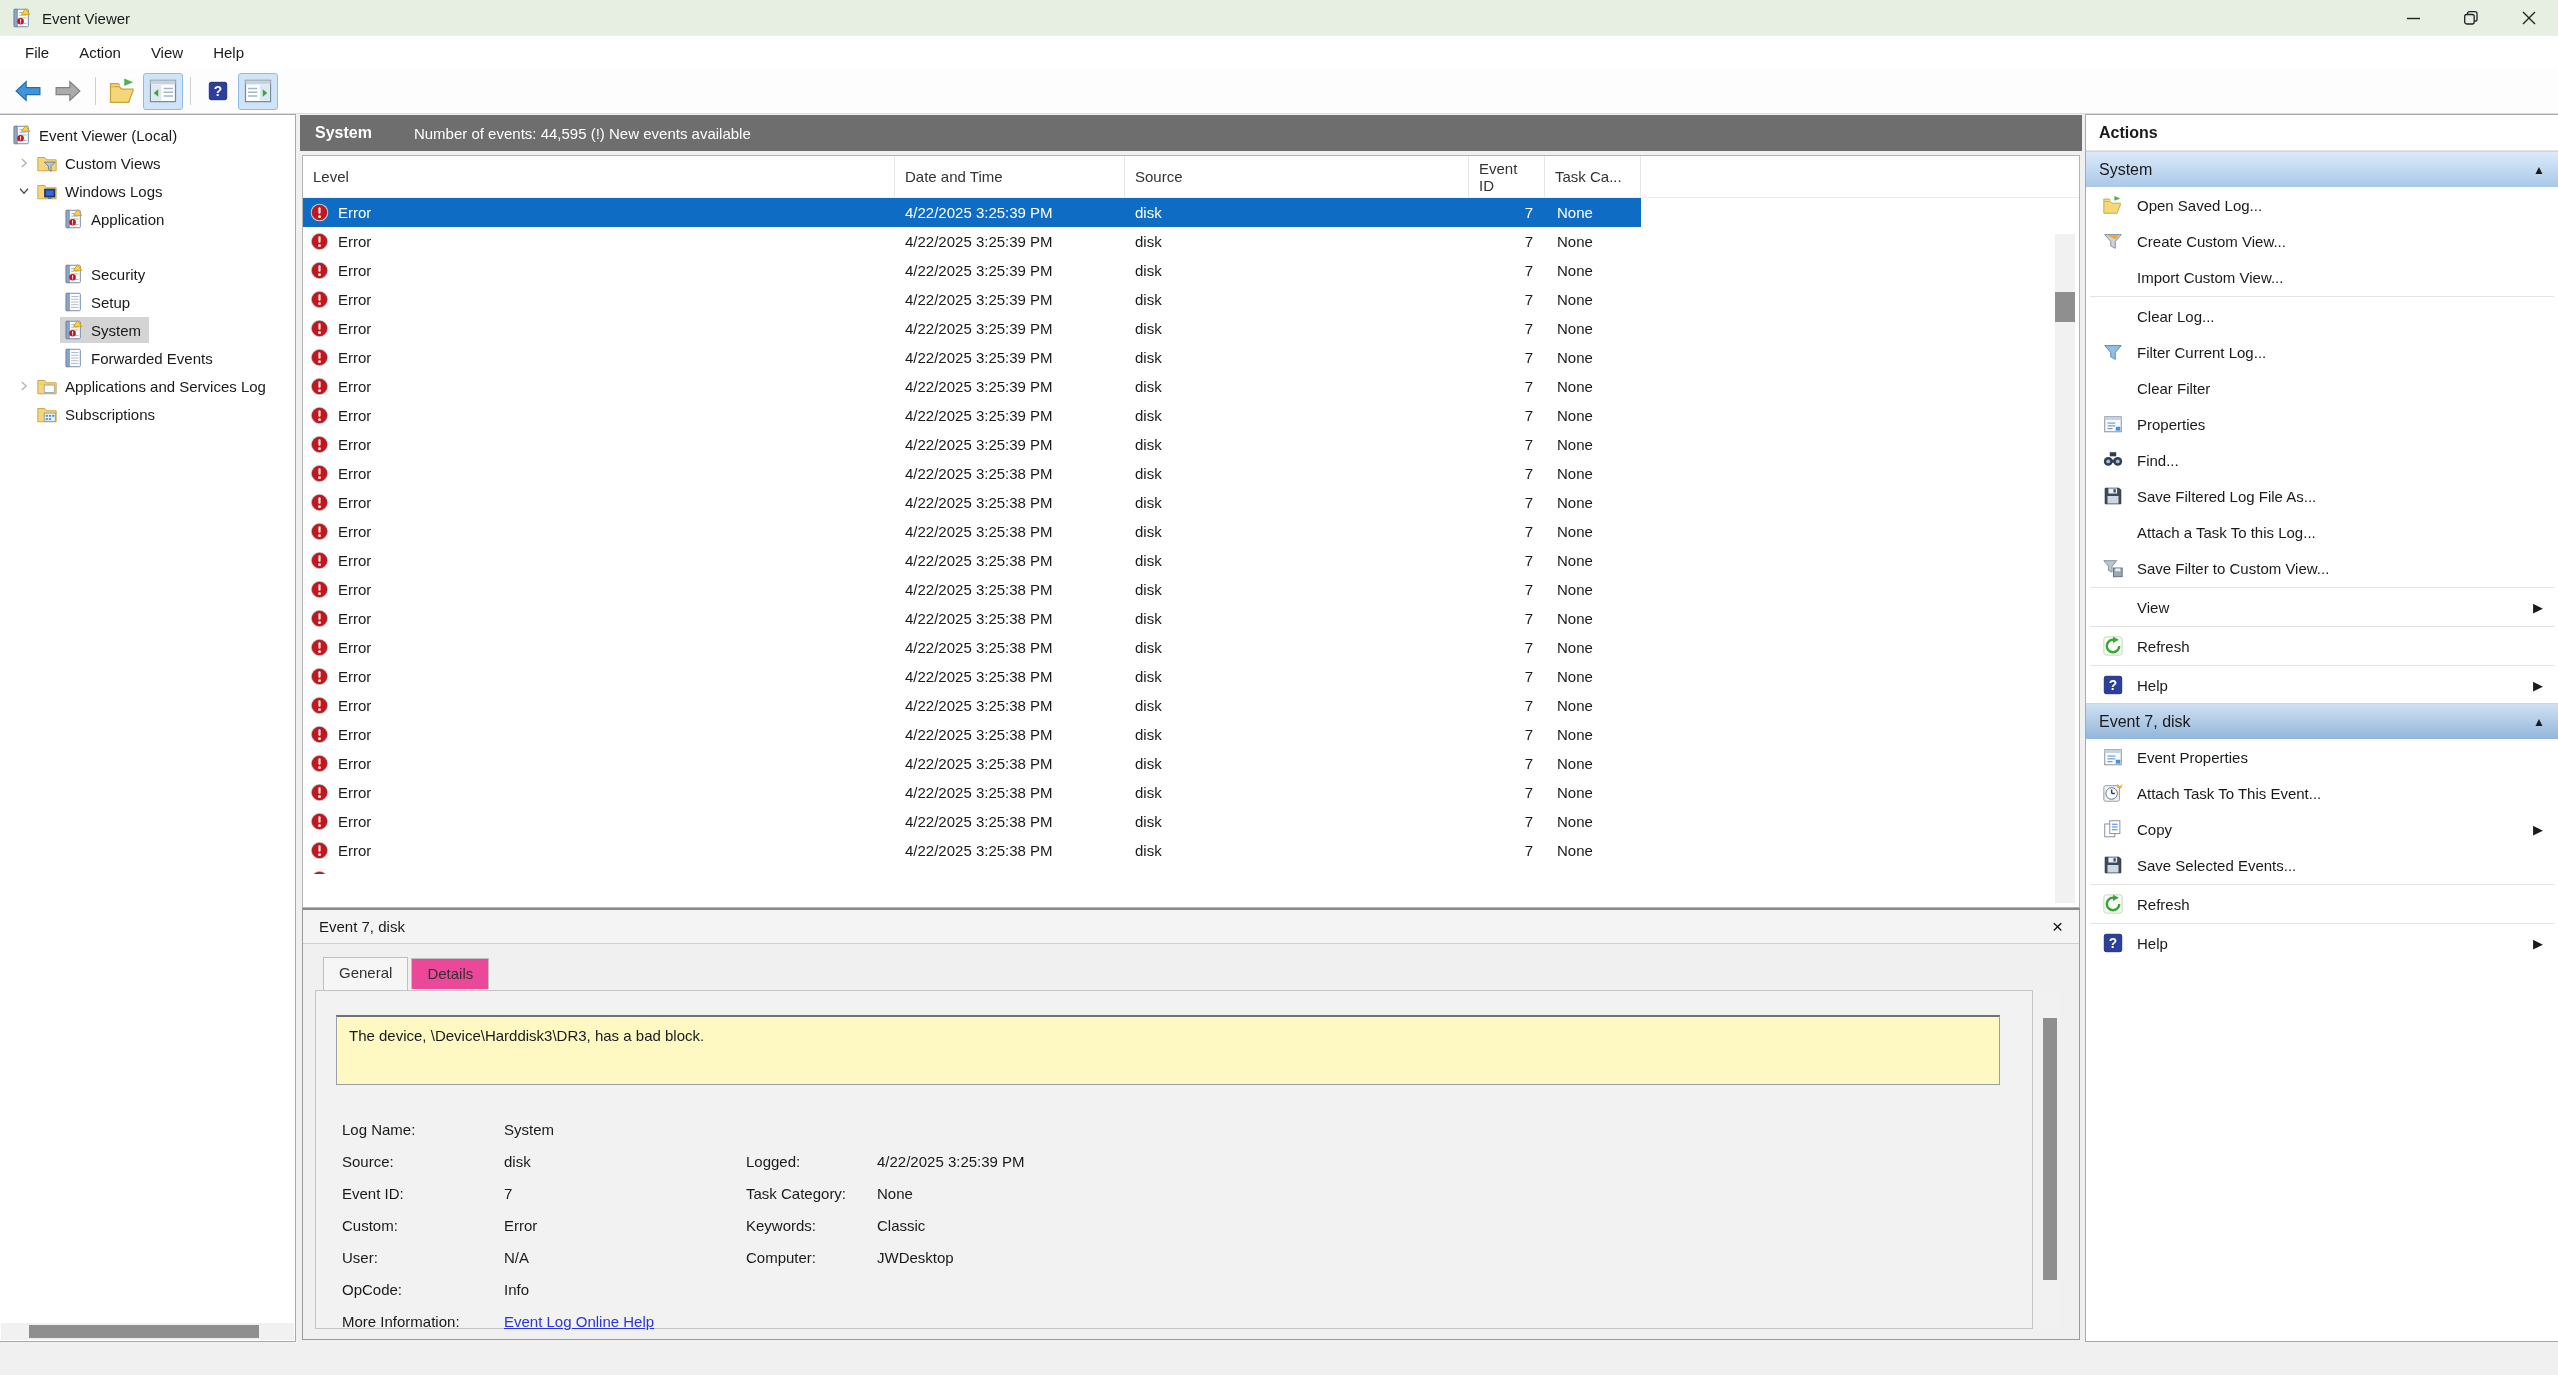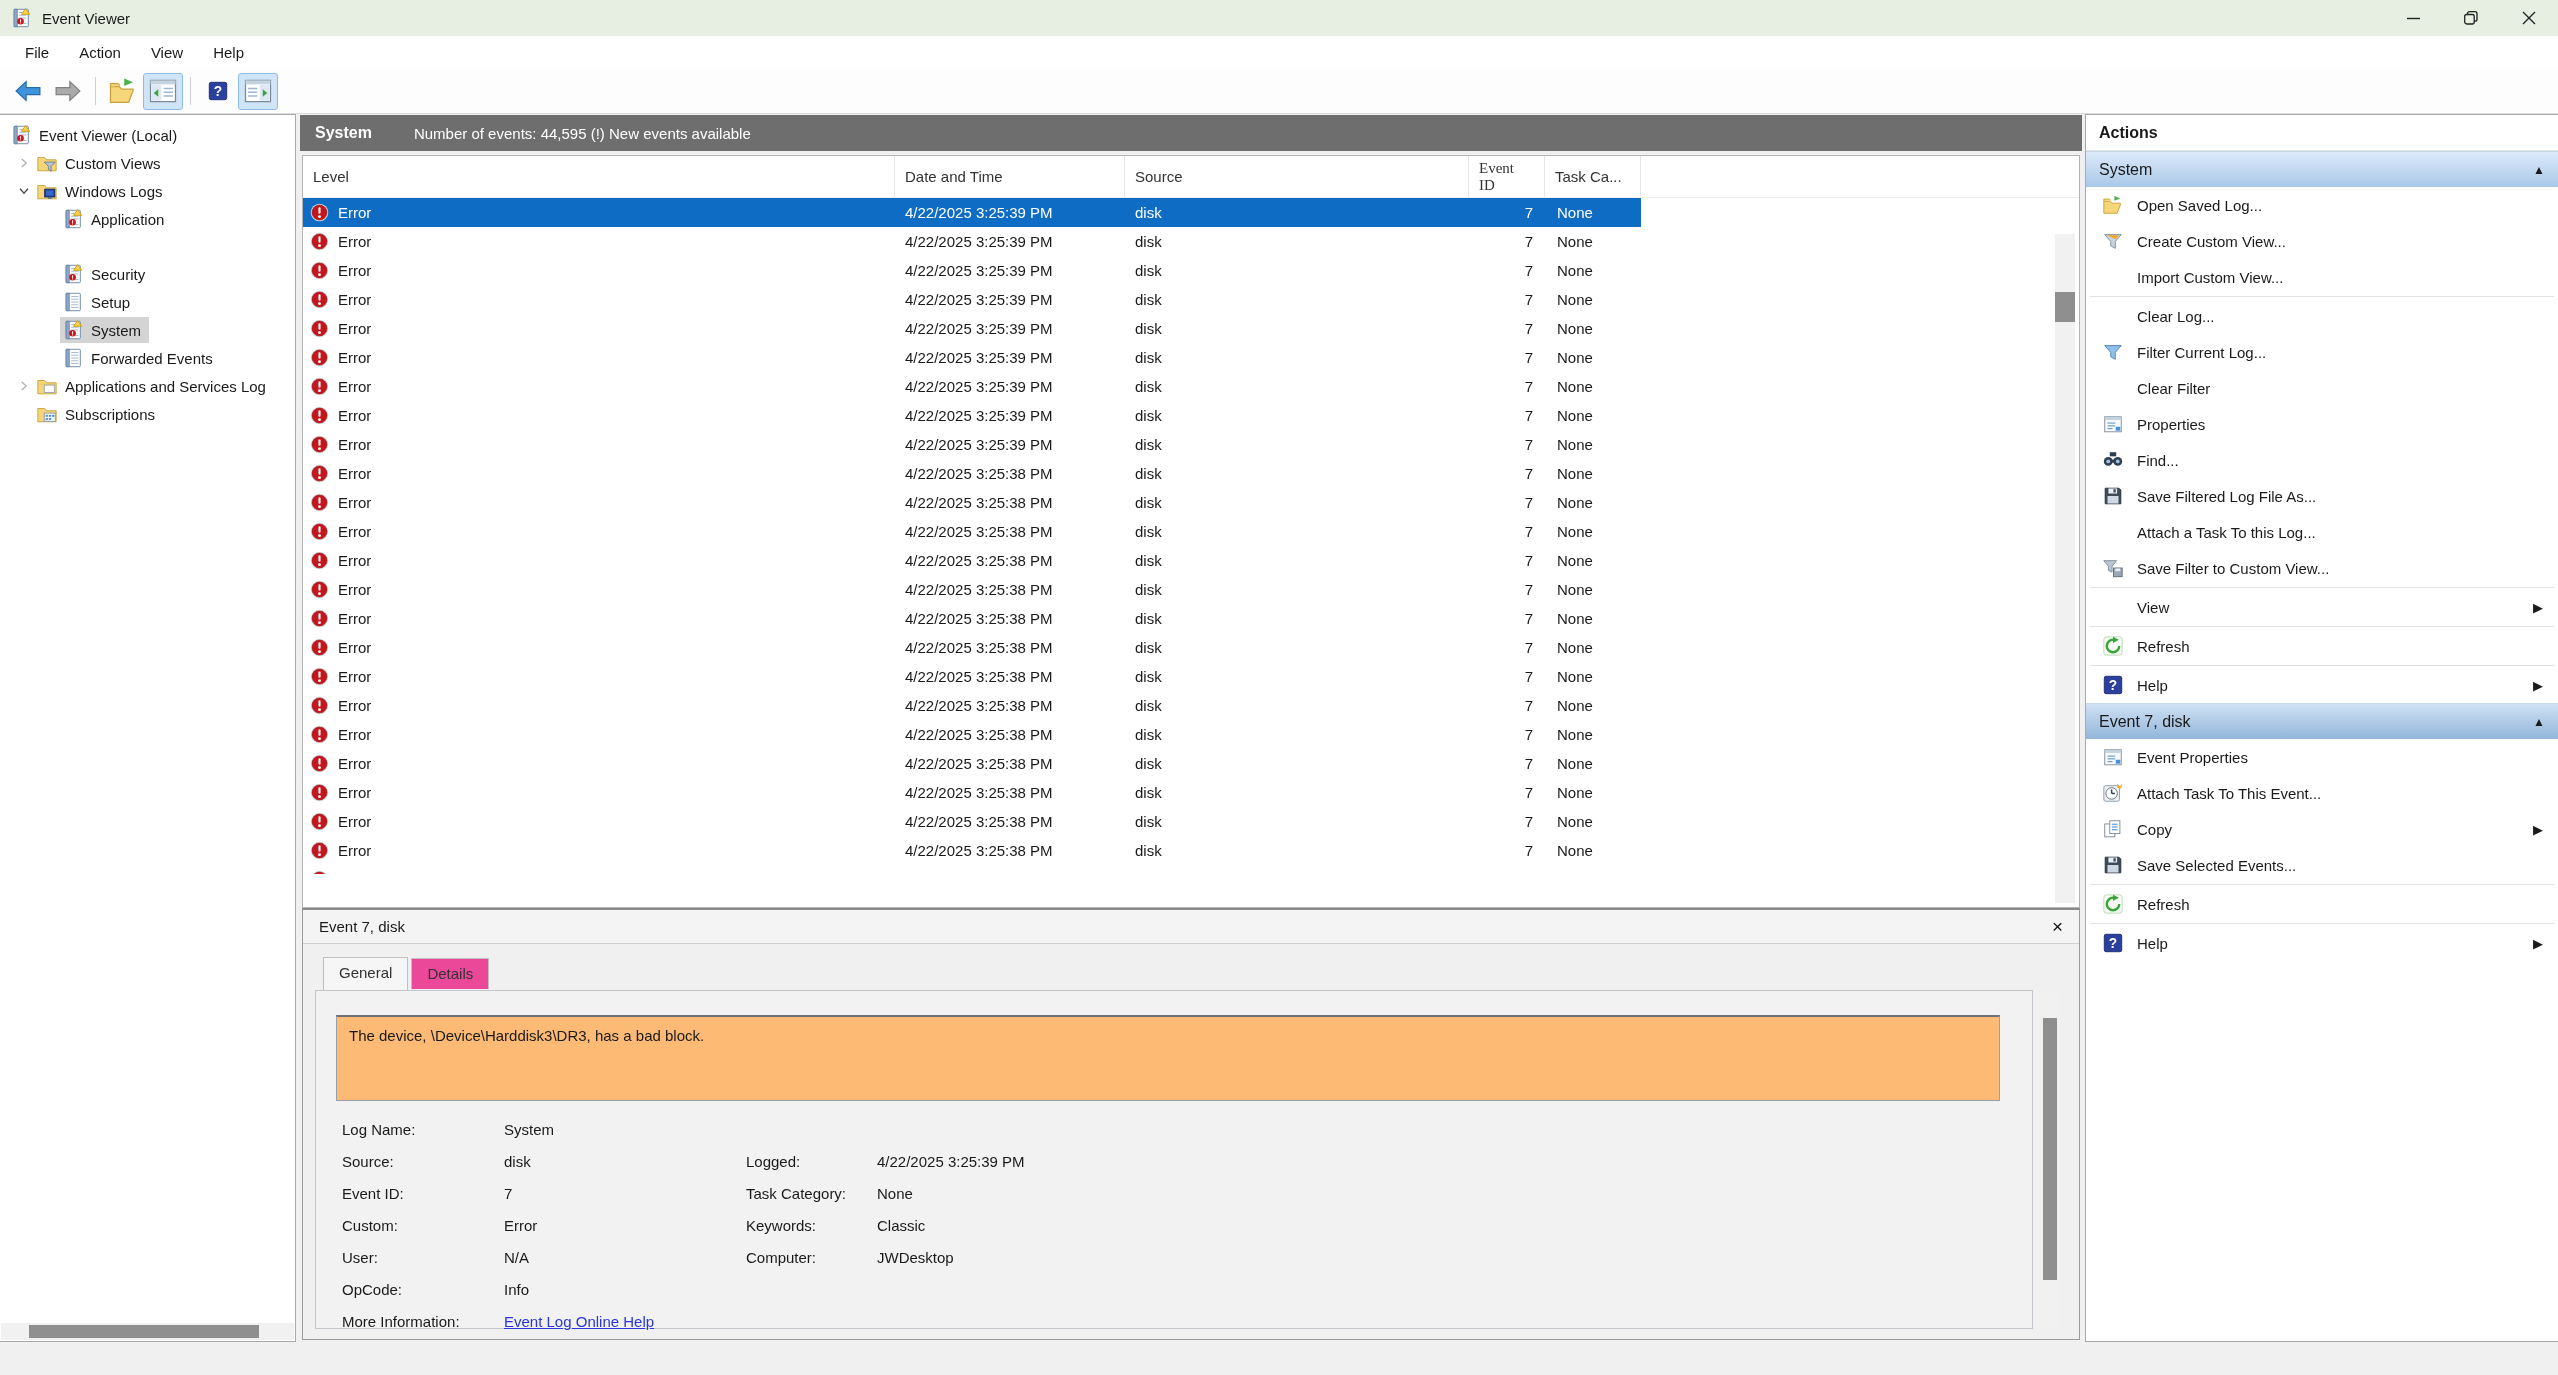--- a/index.html
+++ b/index.html
@@ -48,21 +48,21 @@
   .hthumb{position:absolute;top:2px;bottom:2px;left:28px;width:230px;background:#8f8f8f;}
 
   .center-pane{position:absolute;left:300px;top:114px;width:1782px;height:1228px;}
   .log-header{position:absolute;top:1px;left:0;right:0;height:36px;background:var(--hdr-bar);color:#fff;display:flex;align-items:center;}
   .log-title{font-weight:bold;font-size:16px;margin-left:15px;}
   .log-summary{margin-left:42px;font-size:15px;}
   .table-box{position:absolute;top:41px;left:2px;right:2px;height:753px;background:#fff;border:1px solid #b3b3b3;}
   .filter-bar{height:35px;display:flex;align-items:center;background:#fdfdfd;border-bottom:1px solid #e9e9e9;padding-left:14px;gap:14px;}
   .grid-header{height:42px;display:flex;background:#fff;border-bottom:1px solid #ededed;}
   .gh-cell{display:flex;align-items:center;padding-left:10px;border-right:1px solid #e6e6e6;font-size:15px;color:#333;}
-  .gh-cell.num{justify-content:flex-end;padding-right:26px;font-family:Liberation Serif, serif;}
+  .gh-cell.num{justify-content:flex-end;padding-right:26px;}
   .rows{position:relative;height:676px;overflow:hidden;background:#fff;}
   .row{height:29px;display:flex;align-items:center;width:1338px;}
   .row.selected{background:var(--selection);color:#fff;}
   .cell{display:flex;align-items:center;height:100%;overflow:hidden;}
   .c-level{width:592px;}
   .c-level .icon{margin-left:7px;flex:none;}
   .c-level .lvl-text{margin-left:9px;}
   .c-date{width:230px;padding-left:10px;}
   .c-source{width:344px;padding-left:10px;}
   .c-id{width:76px;justify-content:flex-end;padding-right:12px;}
@@ -70,21 +70,21 @@
   .vscroll{position:absolute;top:78px;bottom:4px;right:4px;width:20px;background:#f1f1f1;}
   .vthumb{position:absolute;left:0;right:0;top:58px;height:30px;background:#8f8f8f;}
 
   .details-box{position:absolute;top:794px;left:2px;right:2px;bottom:2px;background:#f0f0f0;border:1px solid #9a9a9a;border-top:2px solid #8a8a8a;}
   .d-header{height:34px;display:flex;align-items:center;background:#f4f4f4;border-bottom:1px solid #d0d0d0;padding:0 16px;font-size:15px;}
   .d-close{margin-left:auto;font-size:19px;color:#111;line-height:1;}
   .tab-strip{position:absolute;top:46px;left:20px;display:flex;align-items:flex-end;z-index:2;justify-content:space-between;}
   .tab{padding:6px 15px 7px 15px;border:1px solid #bfbfbf;border-bottom:none;background:#ec4899;margin-right:3px;font-size:15px;color:#333;}
   .tab.active{background:#f6f6f6;padding-bottom:9px;position:relative;top:1px;}
   .tab-content{position:absolute;top:80px;left:12px;right:46px;bottom:10px;background:#f2f2f2;border:1px solid #c2c6cb;}
-  .message-box{position:absolute;top:24px;left:20px;right:32px;height:86px;background:#fdba74;border:1px solid #9aa0a8;border-top:2px solid #6d7278;padding:10px 12px;font-size:15px;}
+  .message-box{position:absolute;top:24px;left:20px;right:32px;height:70px;background:#fef9c3;border:1px solid #9aa0a8;border-top:2px solid #6d7278;padding:10px 12px;font-size:15px;}
   .fields{position:absolute;top:122px;left:26px;}
   .fields-right{position:absolute;top:154px;left:430px;}
   .frow{height:32px;display:flex;align-items:center;}
   .flabel{width:162px;font-size:15px;}
   .flabel2{width:131px;font-size:15px;}
   .fvalue{font-size:15px;}
   .link{color:var(--link);text-decoration:underline;}
   .d-vscroll{position:absolute;top:82px;bottom:12px;right:20px;width:18px;background:#f1f1f1;}
   .vthumb2{position:absolute;left:2px;right:2px;top:26px;height:262px;background:#8f8f8f;}
 

